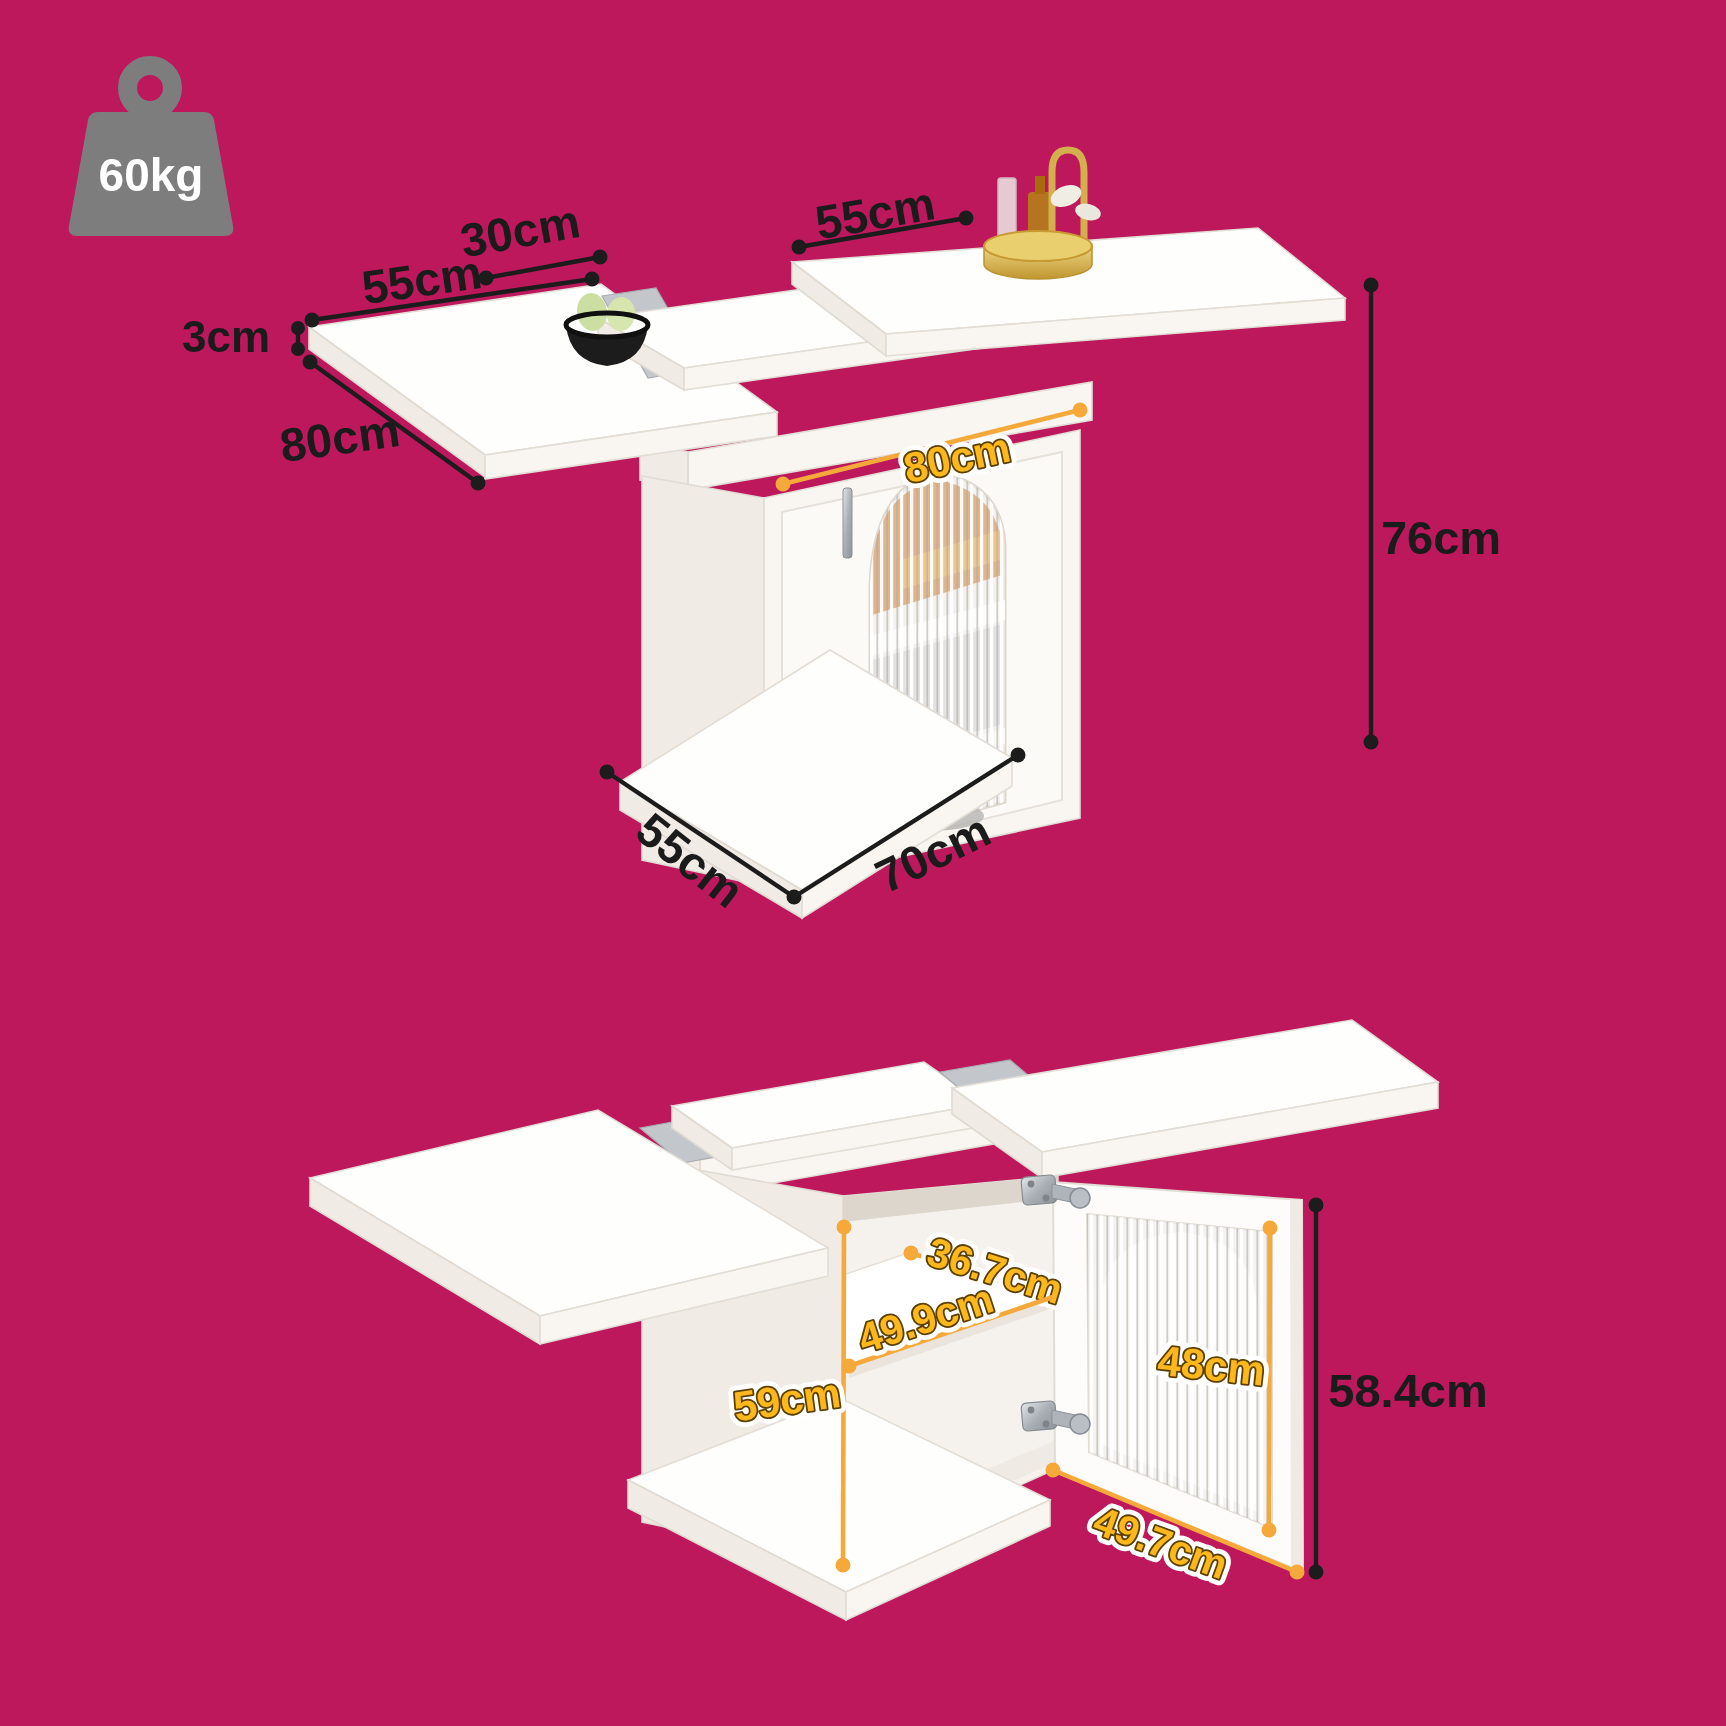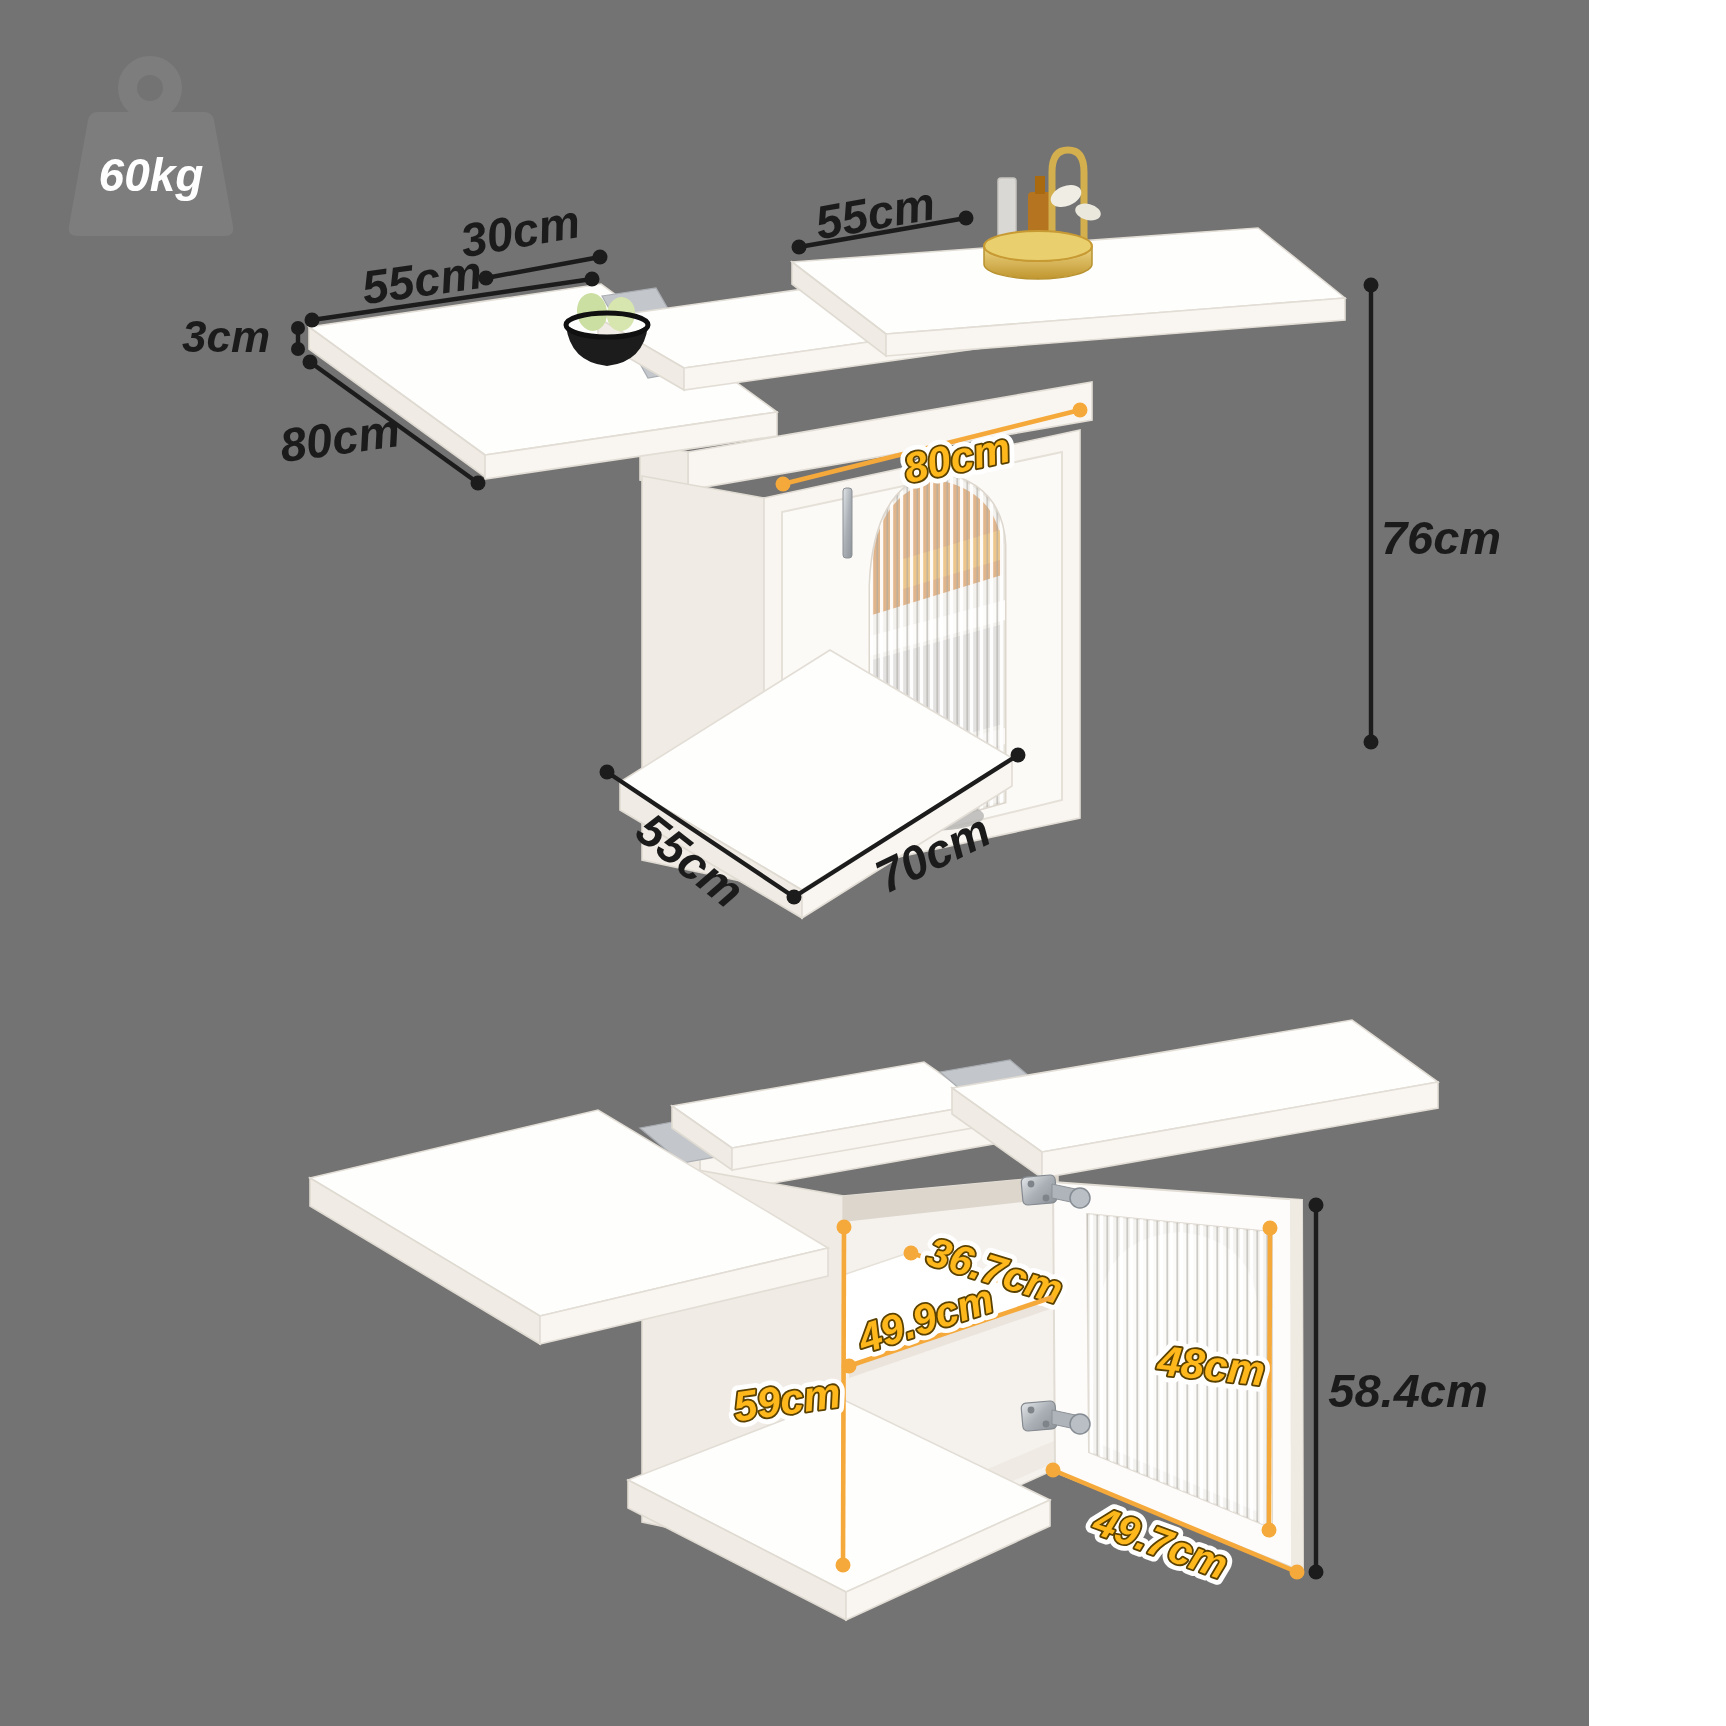--- a/index.html
+++ b/index.html
@@ -1,17 +1,17 @@
 <!DOCTYPE html>
 <html><head>
 <meta charset="utf-8">
 <style>
   html,body{margin:0;padding:0;background:#ffffff;}
-  .stage{position:relative;width:1589px;height:1726px;background:#737373;overflow:hidden;
-         font-family:"Liberation Sans", sans-serif;font-style:italic;}
+  .stage{position:relative;width:1726px;height:1726px;background:#be185d;overflow:hidden;
+         font-family:"Liberation Sans", sans-serif;}
   svg{display:block;}
 
   
   .face-top   {fill:#fefefd;stroke:#e2ddd5;stroke-width:1.6;}
   .face-front {fill:#f9f6f1;stroke:#e2ddd5;stroke-width:1.6;}
   .face-side  {fill:#f0ebe4;stroke:#e0dbd2;stroke-width:1.6;}
   .face-inner {fill:#f5f2ed;stroke:#e3ded6;stroke-width:1.4;}
   .rail       {fill:#c3c7cb;stroke:#a9adb2;stroke-width:1.2;}
 
   

